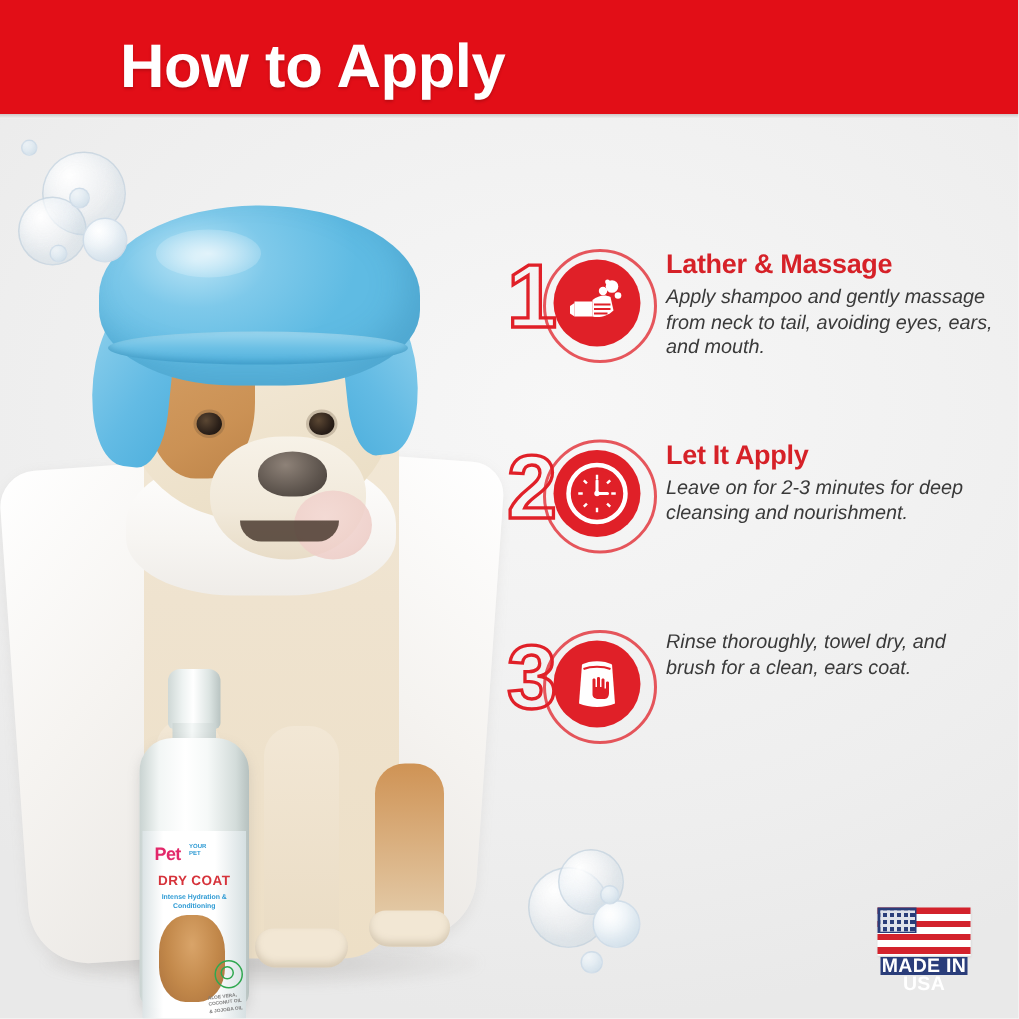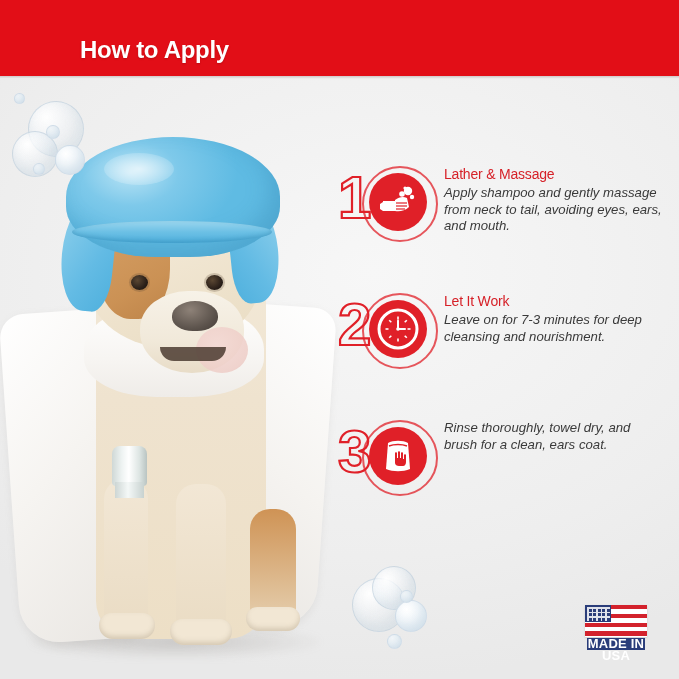--- a/index.html
+++ b/index.html
@@ -27,22 +27,22 @@
   .header-band {
     position: absolute;
     left: 0; top: 0;
     width: 679px;
     height: 76px;
     background: #e20e17;
   }
   .header-title {
     position: absolute;
     left: 80px;
-    top: 36px;
-    font-size: 24px;
+    top: 21px;
+    font-size: 41px;
     font-weight: bold;
     color: #ffffff;
     letter-spacing: -0.3px;
     text-shadow: 0 1px 2px rgba(0,0,0,0.18);
   }
   .header-underline {
     position: absolute;
     left: 0;
     top: 76px;
     width: 679px;
@@ -460,22 +460,22 @@
     left: 33px;
     top: 13px;
     width: 58px;
     height: 58px;
   }
   .step-text {
     padding-left: 10px;
     padding-top: 6px;
   }
   .step-title {
-    font-size: 14px;
-    font-weight: normal;
+    font-size: 18px;
+    font-weight: bold;
     color: #d62128;
     letter-spacing: -0.2px;
     margin-bottom: 3px;
   }
   .step-desc {
     font-size: 13.2px;
     color: #3a3a3a;
     line-height: 16.5px;
     max-width: 218px;
     font-style: italic;
@@ -577,20 +577,37 @@
     <div class="bubble" style="left:28px;top:22px;width:54px;height:54px;"></div>
     <div class="bubble" style="left:12px;top:52px;width:44px;height:44px;"></div>
     <div class="bubble solid" style="left:55px;top:66px;width:28px;height:28px;"></div>
     <div class="bubble solid" style="left:46px;top:46px;width:12px;height:12px;"></div>
     <div class="bubble solid" style="left:33px;top:84px;width:10px;height:10px;"></div>
     <div class="bubble solid" style="left:14px;top:14px;width:9px;height:9px;"></div>
 
     <div class="bottle" style="left:93px;top:367px;">
       <div class="bottle-cap"></div>
       <div class="bottle-neck"></div>
+      <div class="bottle-body">
+        <div class="bottle-label">
+          <div class="brand">Pet</div>
+          <div class="brand-sub">
+            <div>YOUR</div>
+            <div>PET</div>
+          </div>
+          <div class="product-name">DRY COAT</div>
+          <div class="product-tagline">Intense Hydration &amp; Conditioning</div>
+          <div class="label-dog">
+            <div class="label-dog-face"></div>
+          </div>
+          <div class="label-badge"></div>
+          <div class="label-sidetext">ALOE VERA, COCONUT OIL &amp; JOJOBA OIL</div>
+
+        </div>
+      </div>
     </div>
 
   </div>
 
   <div class="bubble" style="left:352px;top:578px;width:52px;height:52px;"></div>
   <div class="bubble" style="left:372px;top:566px;width:42px;height:42px;"></div>
   <div class="bubble solid" style="left:395px;top:600px;width:30px;height:30px;"></div>
   <div class="bubble solid" style="left:387px;top:634px;width:13px;height:13px;"></div>
   <div class="bubble solid" style="left:400px;top:590px;width:11px;height:11px;"></div>
 
@@ -637,22 +654,22 @@
             <line x1="35.7" y1="35.7" x2="37.8" y2="37.8"></line>
             <line x1="20.2" y1="37.8" x2="22.3" y2="35.7"></line>
             <line x1="35.7" y1="22.3" x2="37.8" y2="20.2"></line>
           </g>
           <line x1="29" y1="29" x2="29" y2="20.5" stroke="#ffffff" stroke-width="2" stroke-linecap="round"></line>
           <line x1="29" y1="29" x2="36" y2="29" stroke="#ffffff" stroke-width="2" stroke-linecap="round"></line>
           <circle cx="29" cy="29" r="1.8" fill="#ffffff"></circle>
         </svg>
       </div>
       <div class="step-text">
-        <div class="step-title">Let It Work</div>
-        <div class="step-desc">Leave on for 7-3 minutes for deep cleansing and nourishment.</div>
+        <div class="step-title">Let It Apply</div>
+        <div class="step-desc">Leave on for 2-3 minutes for deep cleansing and nourishment.</div>
       </div>
     </div>
 
     <div class="step">
       <div class="step-icon">
         <div class="step-numeral">3</div>
         <div class="step-ring"></div>
         <div class="step-disc"></div>
         <svg class="step-glyph" viewBox="0 0 58 58">
           <path d="M19 16 C24 13, 34 13, 39 16 L41 42 C34 45, 24 45, 17 42 Z" fill="#ffffff"></path>

